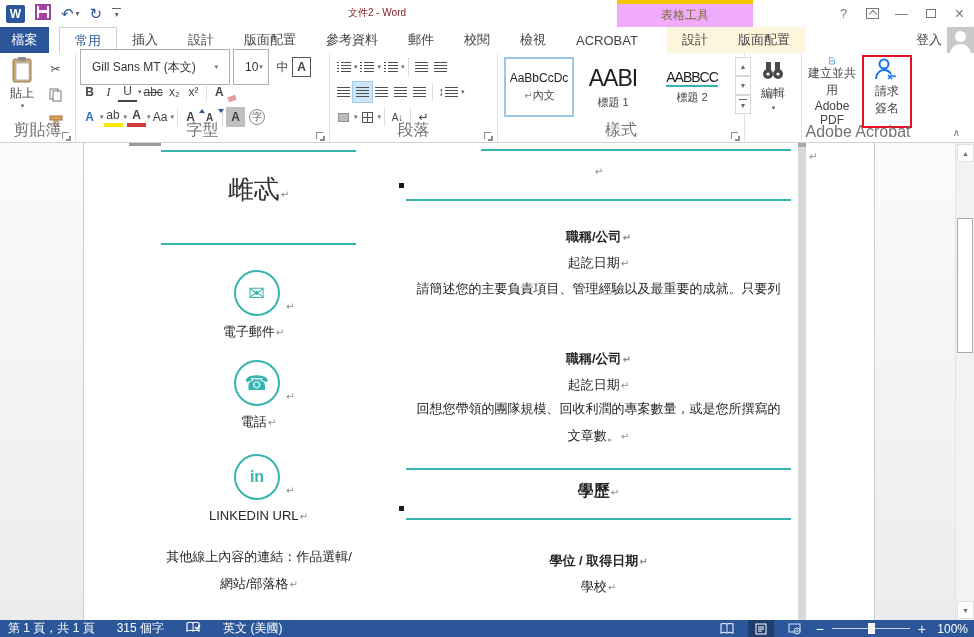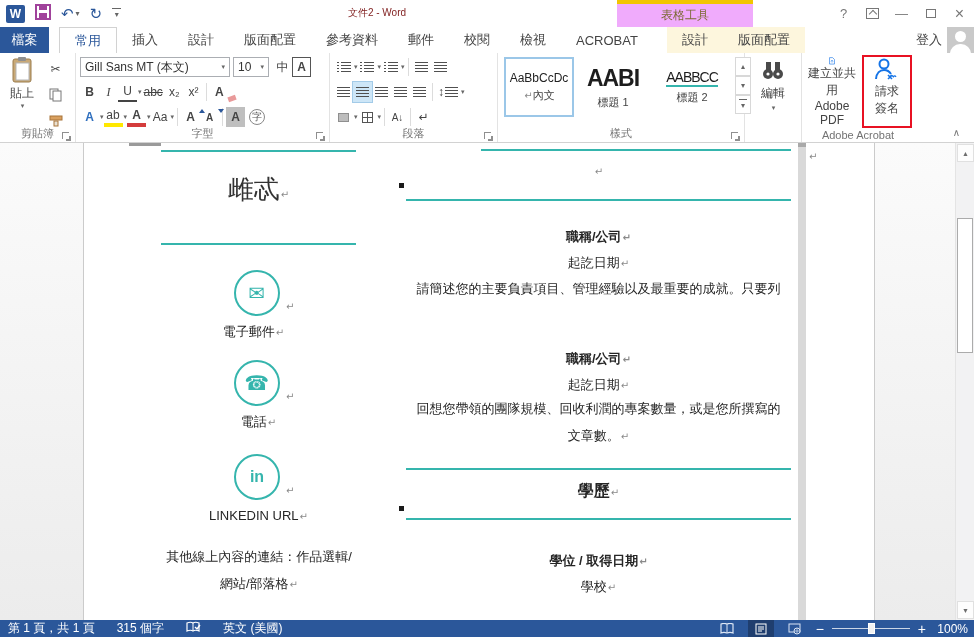--- a/index.html
+++ b/index.html
@@ -29,29 +29,29 @@
   .tab.active { color:#2b579a; background:#fff; border:1px solid #d2d2d2; border-bottom:none; margin-left:10px; }
   .tab.ctx { background:#fdf6dd; }
   .signin { position:absolute; right:32px; top:0; height:26px; display:flex; align-items:center; font-size:13px; color:#444; }
   .avatar { position:absolute; right:0; top:0; width:27px; height:26px; background:#c9c9c9; overflow:hidden; }
   .avatar::before { content:""; position:absolute; left:8px; top:4px; width:11px; height:11px; border-radius:50%; background:#fff; }
   .avatar::after { content:""; position:absolute; left:3px; top:17px; width:21px; height:12px; border-radius:10px 10px 0 0; background:#fff; }
 
   
   .ribbon { position:absolute; left:0; top:53px; width:974px; height:90px; background:#fff; border-bottom:1px solid #d2d2d2; }
   .grp { position:absolute; top:0; height:89px; border-right:1px solid #e3e3e3; }
-  .grp-label { position:absolute; bottom:1px; left:0; right:0; text-align:center; font-size:11px; color:#737373; }
+  .grp-label { position:absolute; bottom:1px; left:0; right:0; text-align:center; font-size:16px; color:#737373; }
   .launcher { position:absolute; bottom:3px; width:7px; height:7px; border-left:1px solid #8f8f8f; border-top:1px solid #8f8f8f; }
   .launcher::after { content:""; position:absolute; right:-2px; bottom:-2px; width:3px; height:3px; border-right:2px solid #8f8f8f; border-bottom:2px solid #8f8f8f; }
   .rrow { position:absolute; left:4px; display:flex; align-items:center; height:20px; }
   .rbtn { min-width:19px; height:20px; display:flex; align-items:center; justify-content:center; color:#444; font-size:12px; padding:0 2px; }
   .rbtn.on { background:#cde6f7; outline:1px solid #a3cbe8; }
   .dd { font-size:7px; color:#666; margin-left:1px; }
   .sep { width:1px; height:18px; background:#dcdcdc; margin:0 3px; }
-  .combo { background:#fff; border:1px solid #abaeb3; height:20px; display:flex; align-items:center; font-size:12px; color:#333; padding:0 4px; justify-content:space-between; }
+  .combo { background:#fff; border:1px solid #abaeb3; height:36px; display:flex; align-items:center; font-size:12px; color:#333; padding:0 11px; justify-content:space-between; }
   .ic-lines { width:13px; height:10px; background:repeating-linear-gradient(to bottom,#505050 0 1px,transparent 1px 3px); }
   .ic-list { width:14px; height:10px;
      background:repeating-linear-gradient(to bottom,#505050 0 1px,transparent 1px 3px) no-repeat 4px 0/10px 10px,
      repeating-linear-gradient(to bottom,#505050 0 1px,transparent 1px 3px) no-repeat 0 0/2px 10px; }
   .ic-grid { width:11px; height:11px; border:1px solid #555;
      background:linear-gradient(#555,#555) center/100% 1px no-repeat, linear-gradient(#555,#555) center/1px 100% no-repeat; }
   .ic-shade { width:11px; height:9px; background:#bdbdbd; border:1px solid #8f8f8f; }
   .u-line { border-bottom:2px solid #444; }
   .hl-ab { border-bottom:4px solid #ffe800; line-height:1; }
   .fc-a { border-bottom:4px solid #d43c3c; line-height:1; font-weight:bold; }
@@ -67,21 +67,21 @@
   .borderA { border:1px solid #555; padding:0 2px; font-weight:bold; }
 
   
   .paste-big { position:absolute; left:4px; top:4px; width:36px; height:72px; display:flex; flex-direction:column; align-items:center; }
   .paste-label { font-size:12px; color:#444; margin-top:2px; }
 
   
   .stylecard { height:60px; display:flex; flex-direction:column; align-items:center; justify-content:center; background:#fff; border:1px solid #fff; }
   .stylecard.sel { border:2px solid #9bc7e8; }
   .st-preview1 { font-size:12px; color:#222; }
-  .st-preview2 { font-size:23px; color:#1d1d1d; letter-spacing:-1px;font-weight:bold; }
+  .st-preview2 { font-size:23px; color:#1d1d1d; letter-spacing:-1px; }
   .st-preview3 { font-size:14px; color:#1d1d1d; border-bottom:2px solid #35b5ad; letter-spacing:-1px; }
   .st-label { font-size:11px; color:#444; margin-top:3px; }
   .gal-col { display:flex; flex-direction:column; margin-left:3px; }
   .gal-btn { width:16px; height:19px; border:1px solid #d8d8d8; background:#fff; display:flex; align-items:center; justify-content:center; font-size:8px; color:#666; }
   .gal-btn.more { flex-direction:column; }
   .gal-btn.more .bar { width:8px; height:1px; background:#666; margin-bottom:1px; }
 
   .collapse-chevron { position:absolute; right:14px; bottom:4px; color:#777; font-size:10px; }
 
   

